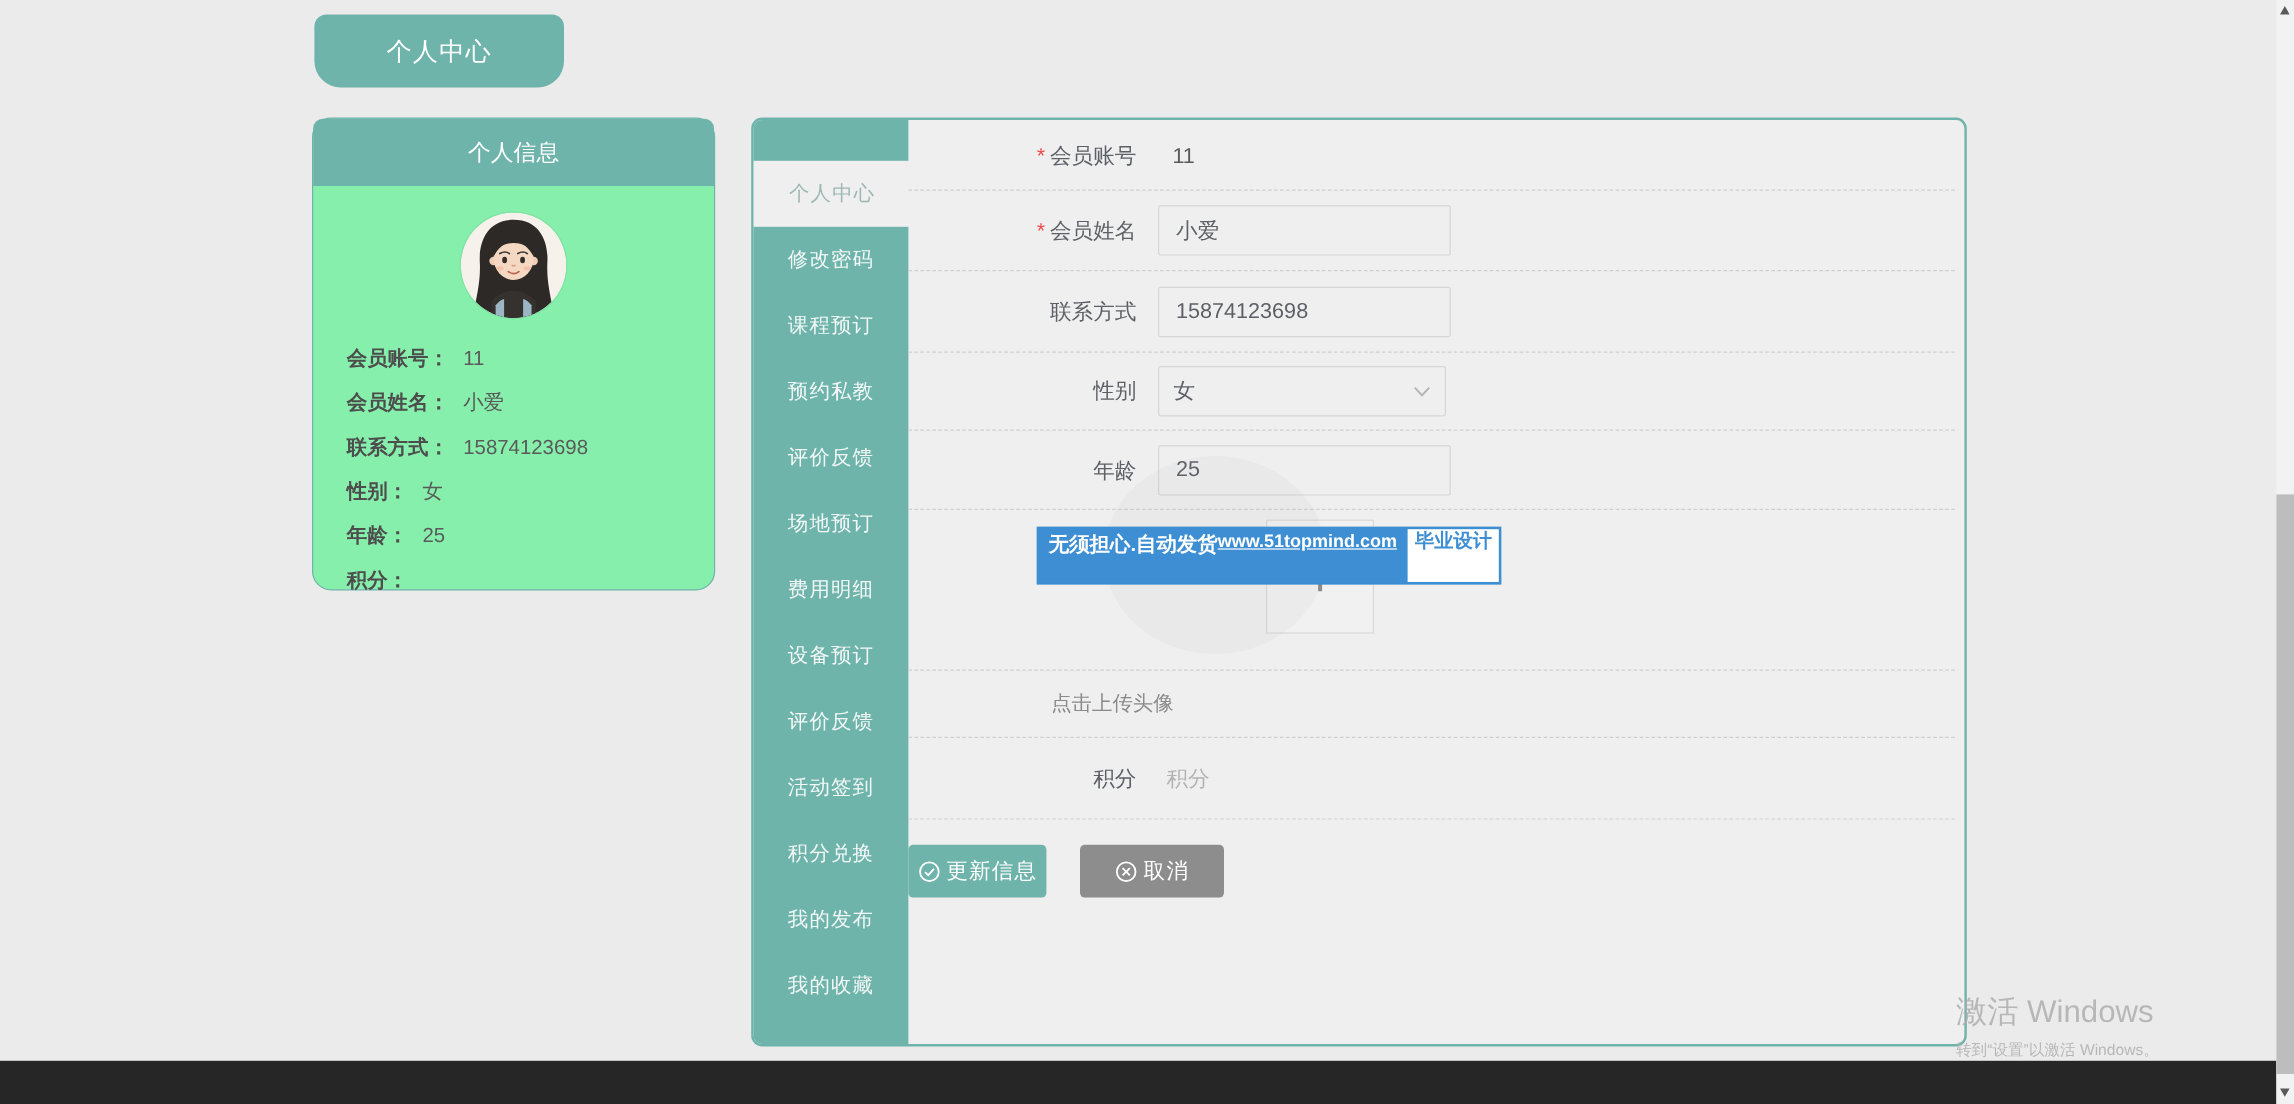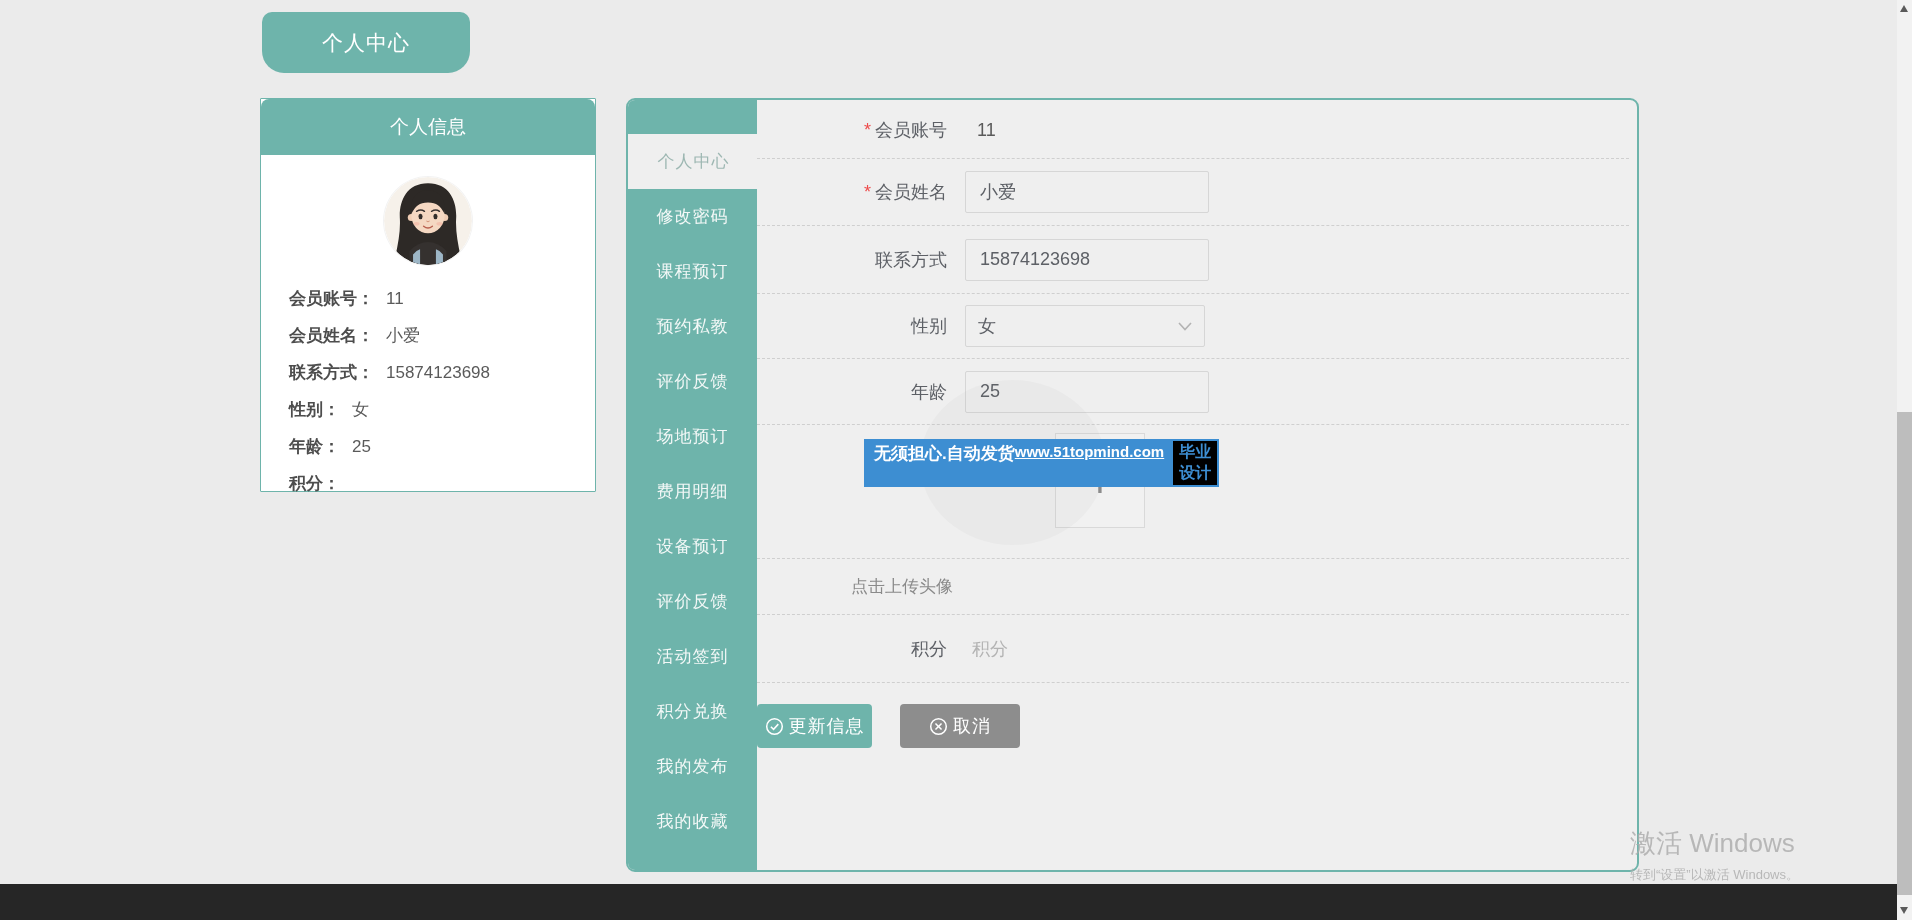--- a/index.html
+++ b/index.html
@@ -12,21 +12,21 @@
   
   .top-tab{
     position:absolute;left:262px;top:12px;width:208px;height:61px;
     background:#6eb4ab;border-radius:10px 10px 22px 22px;
     color:#fff;font-size:21px;display:flex;align-items:center;justify-content:center;
     letter-spacing:1px;cursor:pointer;
   }
   
   .profile-card{
     position:absolute;left:260px;top:98px;width:334px;height:392px;
-    background:#ffffff;border:1px solid #6eb4ab;border-radius:1px;text-align:right;
+    background:#86efac;border:1px solid #6eb4ab;border-radius:16px;text-align:right;
   }
   .card-header{
     height:56px;background:#6eb4ab;border-radius:8px 8px 0 0;
     color:#fff;font-size:19px;display:flex;align-items:center;justify-content:center;
   }
   .avatar{
     position:absolute;left:123px;top:78px;width:88px;height:88px;border-radius:50%;
     overflow:hidden;box-shadow:0 0 0 1px rgba(0,0,0,.05);
   }
   .avatar svg{display:block;width:100%;height:100%;}
@@ -69,21 +69,21 @@
     margin-left:18px;width:240px;height:42px;box-sizing:border-box;padding:0 12px;
     border:1px solid #d6d6d6;background:#efefef;color:#5d6066;font-size:18px;
     display:flex;align-items:center;justify-content:space-between;border-radius:2px;cursor:pointer;
   }
   .upload-box{
     position:absolute;left:298px;top:8px;width:90px;height:95px;box-sizing:border-box;
     border:1px solid #d9d9d9;background:#f1f1f1;cursor:pointer;
     display:flex;align-items:center;justify-content:center;
   }
   .plus{font-size:46px;font-weight:200;color:#8c8c8c;line-height:1;}
-  .upload-hint-row{padding-left:94px;font-size:17px;color:#8a8a8a;}
+  .upload-hint-row{padding-left:119px;font-size:17px;color:#8a8a8a;}
   .points-placeholder{margin-left:25px;font-size:18px;color:#b3b3b3;}
   .buttons-row{margin-top:21px;display:flex;align-items:center;}
   .btn{
     height:44px;border:none;border-radius:4px;color:#fff;font-size:18px;
     display:inline-flex;align-items:center;justify-content:center;gap:5px;
     font-family:inherit;cursor:pointer;letter-spacing:1px;
   }
   .btn-update{width:115px;background:#6eb4ab;}
   .btn-cancel{width:120px;background:#8d8d8d;margin-left:28px;}
   .btn svg{flex-shrink:0;}
@@ -92,23 +92,23 @@
     position:absolute;left:864px;top:439px;height:48px;box-sizing:border-box;
     display:flex;border:1px solid #3d8ed2;background:#3d8ed2;z-index:5;
   }
   .badge-blue{
     background:#3d8ed2;color:#fff;padding:3px 8px 2px 9px;
     display:flex;flex-direction:row;justify-content:center;line-height:1.25;
   }
   .badge-line1{font-size:17px;font-weight:bold;}
   .badge-line2{font-size:15px;font-weight:bold;text-decoration:underline;}
   .badge-tag{
-    background:#000000;color:#3d8ed2;margin:1px;padding:1px 6px;
+    background:#ffffff;color:#3d8ed2;margin:1px;padding:1px 6px;
     font-size:16px;font-weight:bold;line-height:1.3;text-align:center;
-    display:flex;flex-direction:column;justify-content:center;
+    display:flex;flex-direction:row;justify-content:center;
   }
   
   .ghost{
     position:absolute;left:920px;top:380px;width:185px;height:165px;border-radius:50%;
     background:#8d8d8d;opacity:0.05;pointer-events:none;
   }
   
   .win-wm{position:absolute;left:1630px;top:826px;color:#ababab;opacity:.8;}
   .win-wm-title{font-size:26px;}
   .win-wm-sub{font-size:13px;margin-top:5px;}

